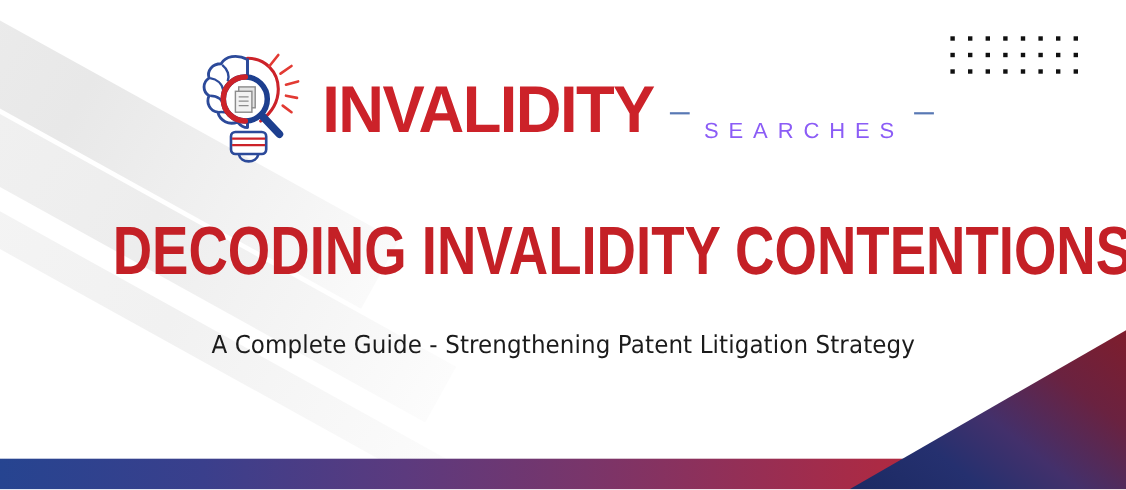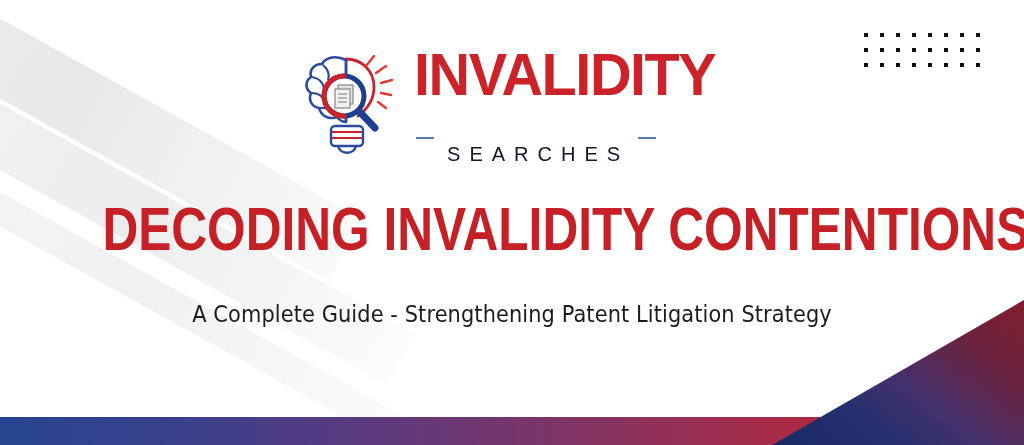--- a/index.html
+++ b/index.html
@@ -79,22 +79,22 @@
     justify-content: center;
     gap: 14px;
   }
   .logo-mark {
     width: 104px;
     height: 112px;
     flex: 0 0 auto;
   }
   .logo-type {
     display: flex;
-    flex-direction: column;
-    align-items: flex-start;
+    flex-direction: row;
+    align-items: center;
     padding-top: 4px;
   }
   .logo-word {
     font-family: "Liberation Sans", sans-serif;
     font-weight: bold;
     font-size: 60px;
     line-height: 0.98;
     letter-spacing: -1.5px;
     color: #cc2229;
     transform: scaleX(0.96);
@@ -112,21 +112,21 @@
     flex: 1 1 auto;
     height: 2px;
     background: #5878b4;
     min-width: 18px;
   }
   .logo-sub .word {
     font-family: "Liberation Sans", sans-serif;
     font-size: 20px;
     font-weight: normal;
     letter-spacing: 9px;
-    color: #0f172a;
+    color: #8b5cf6;
     white-space: nowrap;
     padding-left: 4px;
     margin-top: 32px;
   }
 
   
   .headline {
     position: absolute;
     left: 0;
     right: 0;

